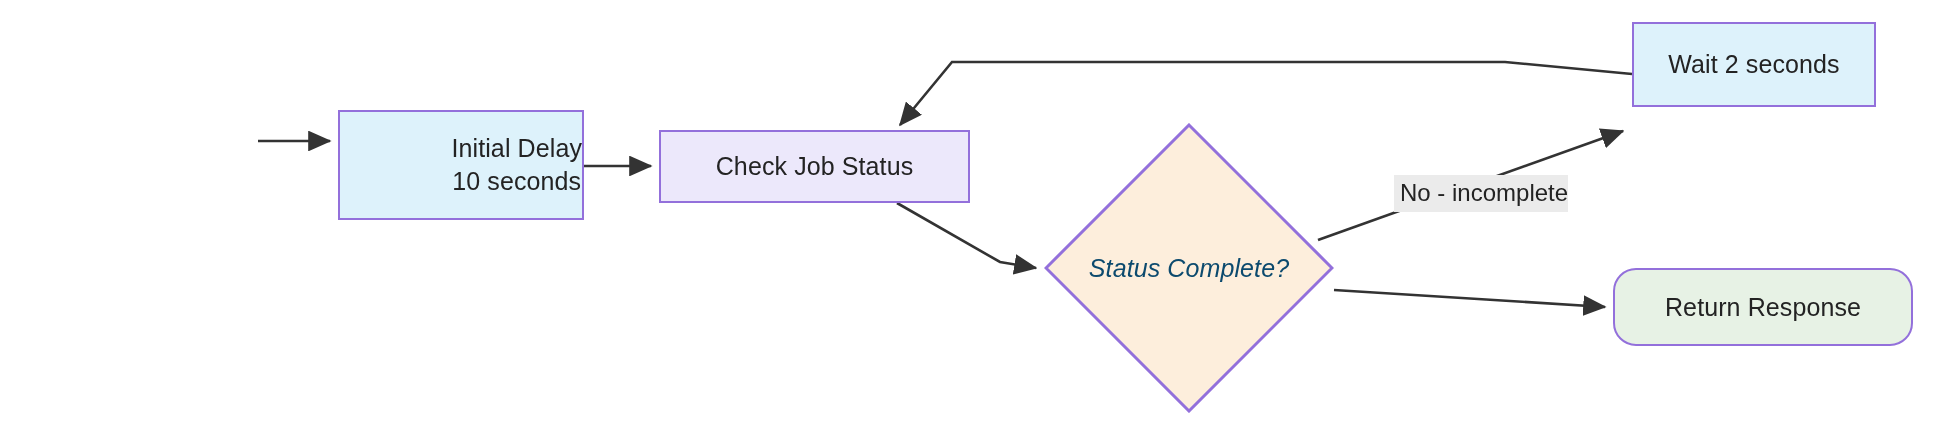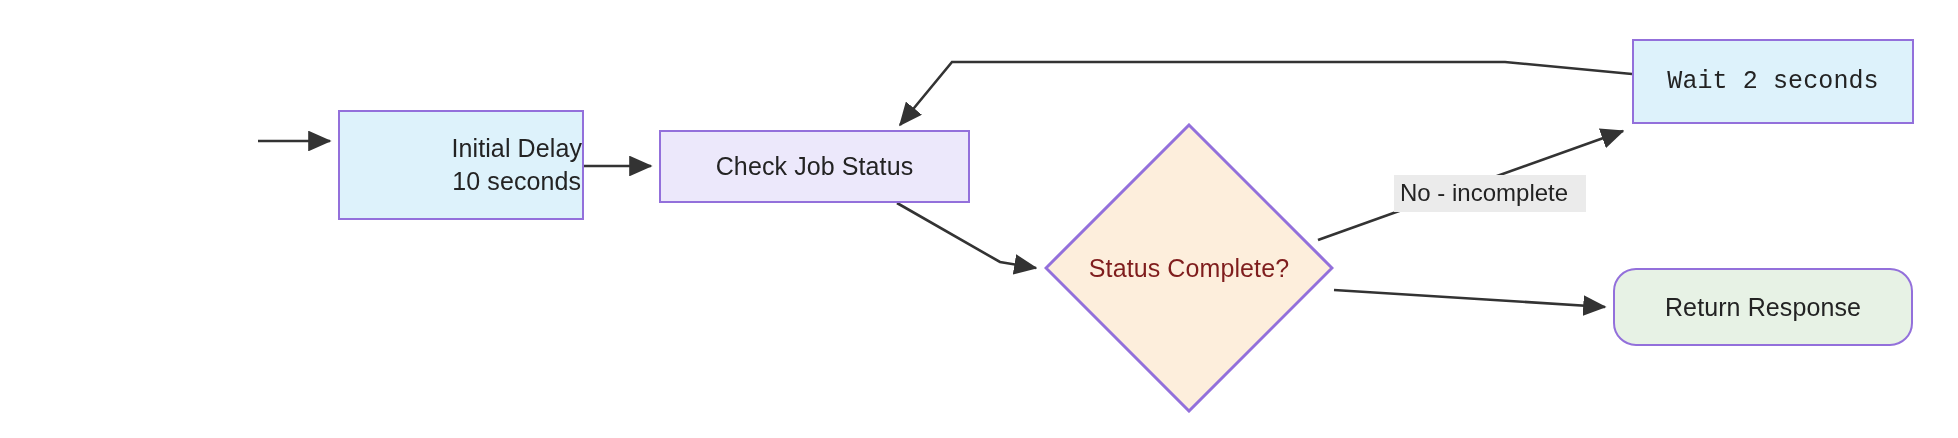--- a/index.html
+++ b/index.html
@@ -54,33 +54,34 @@
   }
   .diamond .dia-shape {
     position: absolute;
     left: 0; top: 0;
     width: 100%;
     height: 100%;
   }
   .diamond .dia-label {
     position: relative;
     z-index: 2;
-    color: #7f1d1d;
+    color: #0c4a6e;
     font-size: 25px;
     letter-spacing: 0.1px;
     white-space: nowrap;
+    font-style: italic;
   }
 
   .edge-label {
     position: absolute;
     background: #ebebeb;
     color: #232323;
     font-size: 24px;
     line-height: 1.25;
-    padding: 3px 18px 4px 6px;
+    padding: 3px 0 4px 6px;
     white-space: nowrap;
     box-sizing: border-box;
     z-index: 3;
   }
 </style>
 </head>
 <body>
 
 <div id="diagram-root">
 
@@ -126,21 +127,21 @@
     <span>Check Job Status</span>
   </div>
 
   <div class="diamond" style="left:1044px; top:123px; width:290px; height:290px;">
     <svg class="dia-shape" viewBox="0 0 290 290" preserveAspectRatio="none">
       <polygon points="145,2 288,145 145,288 2,145" fill="#fdeedc" stroke="#9370db" stroke-width="3"></polygon>
     </svg>
     <span class="dia-label">Status Complete?</span>
   </div>
 
-  <div class="node node-blue" style="left:1632px; top:39px; width:282px; height:85px;font-family:Liberation Mono, monospace;">
+  <div class="node node-blue" style="left:1632px; top:22px; width:244px; height:85px;">
     <span>Wait 2 seconds</span>
   </div>
 
   <div class="node node-green" style="left:1613px; top:268px; width:300px; height:78px;">
     <span>Return Response</span>
   </div>
 
   <div class="edge-label" style="left:1394px; top:175px;">No - incomplete</div>
 
 

